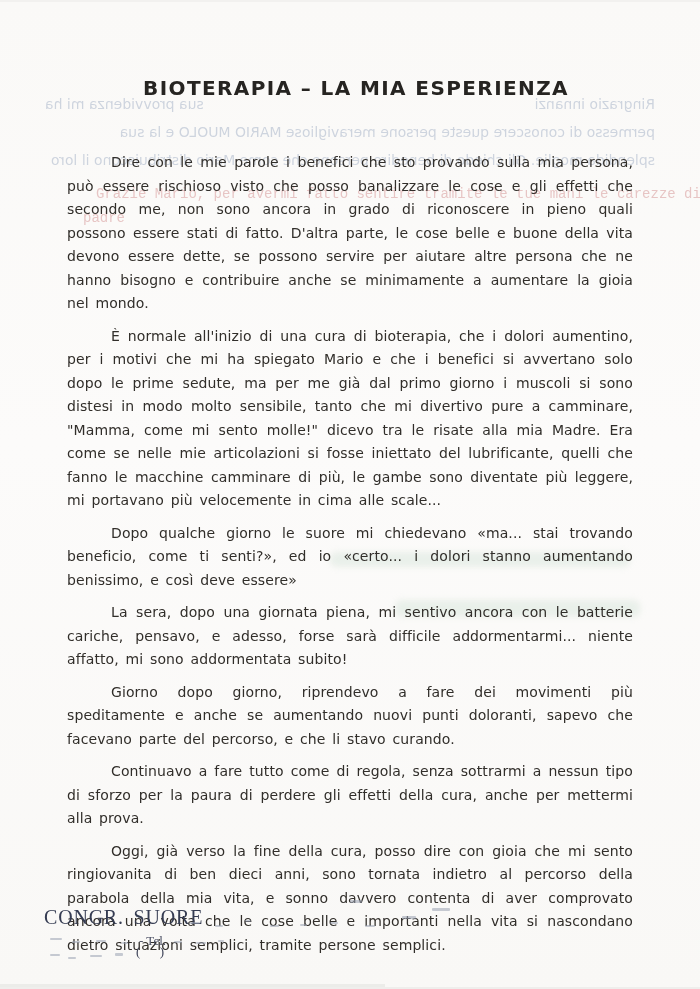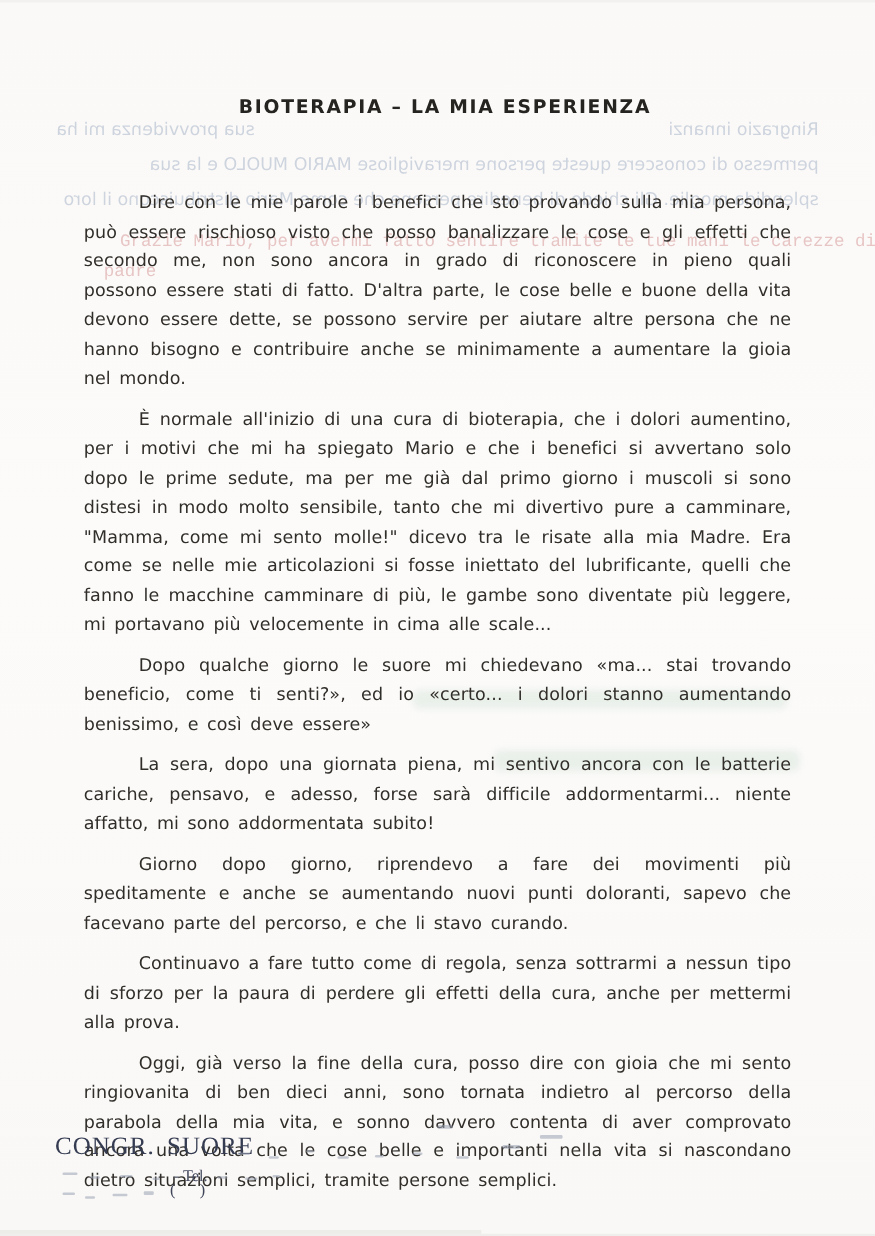--- a/index.html
+++ b/index.html
@@ -7,21 +7,21 @@
     position:relative;
     width:700px;height:989px;
     overflow:hidden;
     background:linear-gradient(180deg,#faf9f7 0%,#fcfbfa 45%,#f9f8f6 100%);
     font-family:"DejaVu Sans",sans-serif;
   }
   
   .title{
     position:absolute;top:76px;left:0;right:0;margin:0;
     text-align:center;
-    font-size:15px;font-weight:bold;letter-spacing:1.4px;
+    font-size:20px;font-weight:bold;letter-spacing:1.4px;
     color:#262421;
     padding-left:12px;
   }
   
   .body-text{
     position:absolute;top:151px;left:67px;width:566px;
     color:#312e2a;
     font-size:14px;line-height:23.5px;
     text-align:justify;
   }

